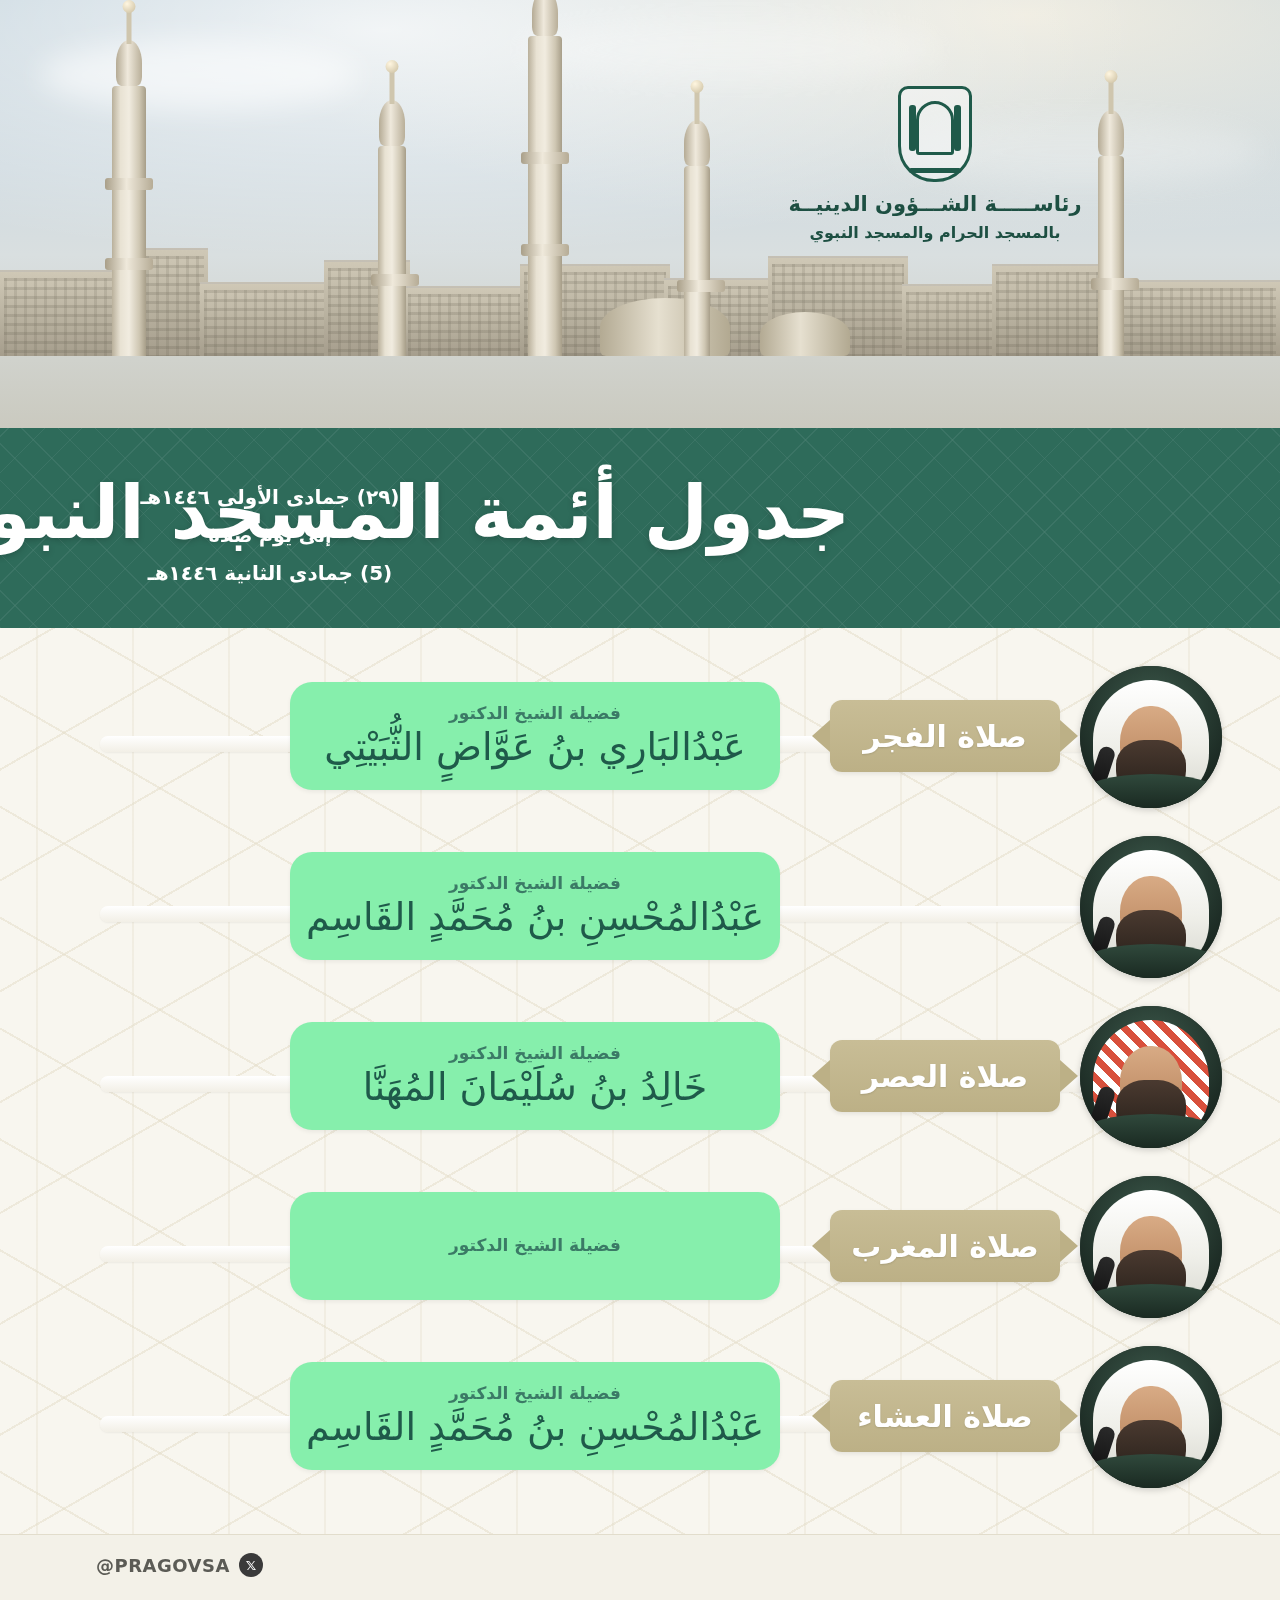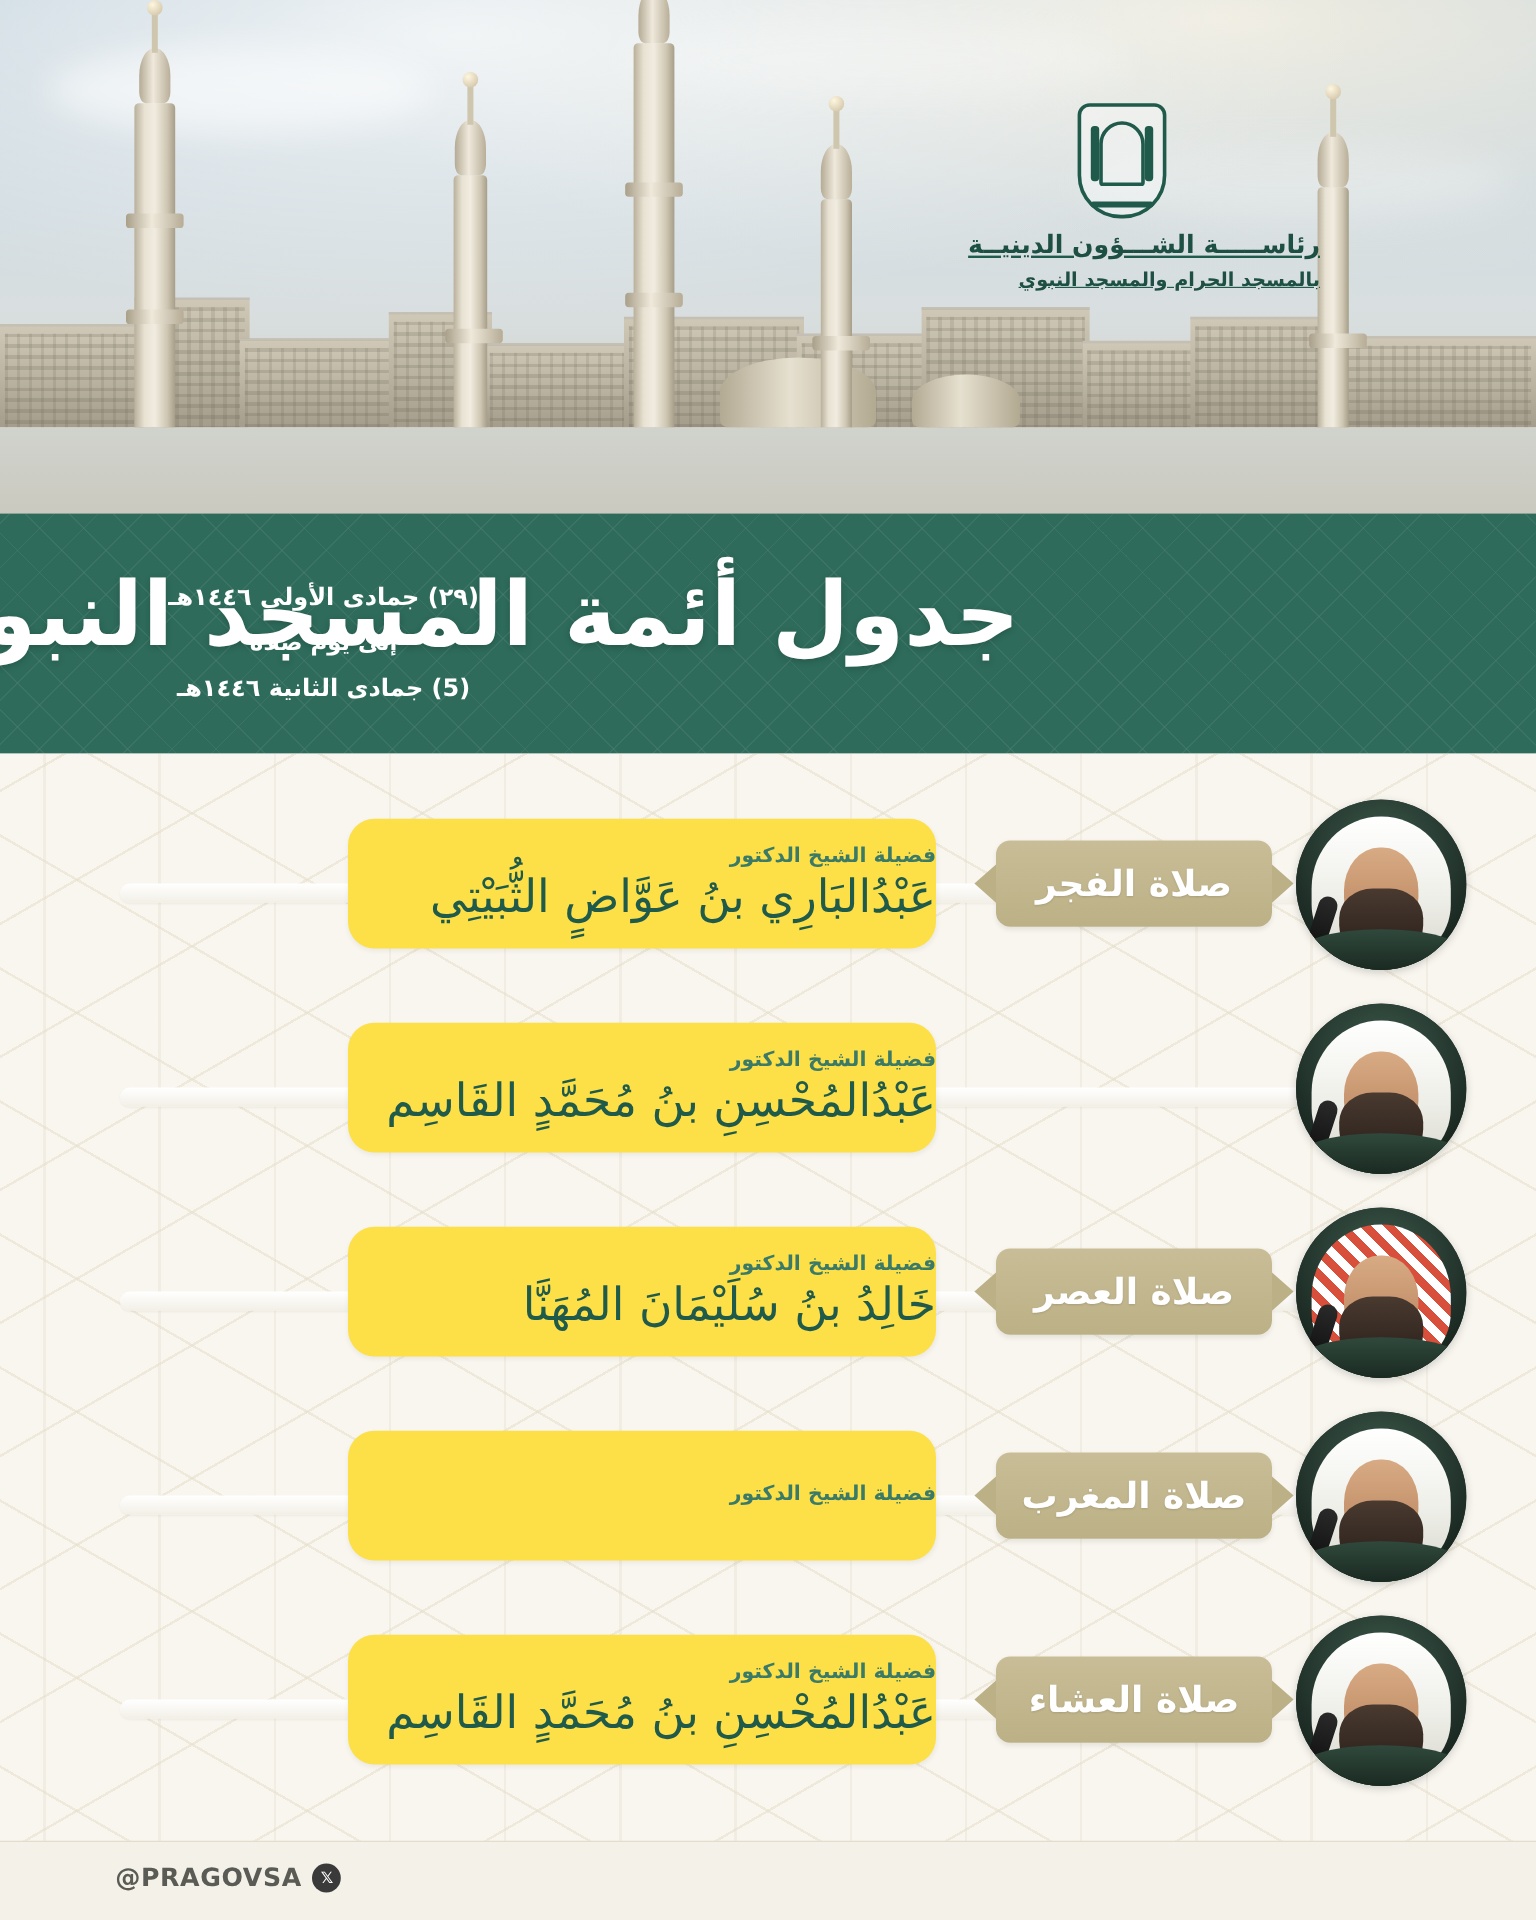--- a/index.html
+++ b/index.html
@@ -112,21 +112,21 @@
   .band-dates {
     position:absolute; right:845px; top:50px;
     width:330px; color:#ffffff; text-align:center;
     font-size:20px; line-height:1.95; font-weight:700;
   }
   .band-dates .sm { font-size:19px; }
 
   
   .logo-wrap {
     position:absolute; right:180px; top:86px;
-    width:330px; text-align:right; color:#1f5a4a;text-decoration:underline;
+    width:330px; text-align:center; color:#1f5a4a;
   }
   .logo-mark {
     width:74px; height:96px; margin:0 auto 10px auto;
     border:3px solid #1f5a4a; border-radius:10px 10px 36px 36px;
     position:relative; background:rgba(255,255,255,.35);
   }
   .logo-mark .arch {
     position:absolute; left:50%; top:12px; transform:translateX(-50%);
     width:38px; height:54px; border:3px solid #1f5a4a;
     border-radius:19px 19px 3px 3px;
@@ -221,24 +221,24 @@
   .prayer-tag::before { right:-18px; border-left:18px solid #bcb086; }
   .prayer-tag::after  { left:-18px;  border-right:18px solid #bcb086; }
   .prayer-tag span {
     color:#ffffff; font-size:30px; font-weight:700;
     text-shadow:0 1px 2px rgba(0,0,0,.12);
   }
 
   .name-card {
     position:absolute; right:500px;
     width:490px; height:108px; top:26px;
-    background:#fde047;
+    background:#86efac;
     border-radius:22px;
     box-shadow:0 2px 4px rgba(0,0,0,.06);
-    display:flex; flex-direction:column; justify-content:center;
+    display:flex; flex-direction:column; align-items:center; justify-content:center;
   }
   .name-card .title {
     color:#3b7a66; font-size:17px; font-weight:700; margin-bottom:2px;
   }
   .name-card .name {
     color:#1f5a4a; font-size:38px; font-weight:400; letter-spacing:.5px;
     white-space:nowrap;
   }
 
   
@@ -251,21 +251,21 @@
     position:absolute; left:96px; top:18px;
     display:flex; align-items:center; gap:9px;
   }
   .x-icon {
     width:24px; height:24px; border-radius:50%;
     background:#3a3a3a; color:#fff;
     font-size:13px; font-weight:700;
     display:flex; align-items:center; justify-content:center;
     font-family:"DejaVu Sans", sans-serif;
   }
-  .handle { color:#5b5b55; font-size:21px; letter-spacing:.5px; font-weight:700; direction:ltr; }
+  .handle { color:#5b5b55; font-size:18px; letter-spacing:.5px; font-weight:700; direction:ltr; }
 </style>
 </head>
 <body>
 
 <div id="poster">
 
   <div class="hero">
     <div class="sky-glow"></div>
     <div class="cloud" style="left:40px; top:40px; width:320px; height:70px;"></div>
     <div class="cloud" style="left:520px; top:20px; width:420px; height:60px; opacity:.45;"></div>

